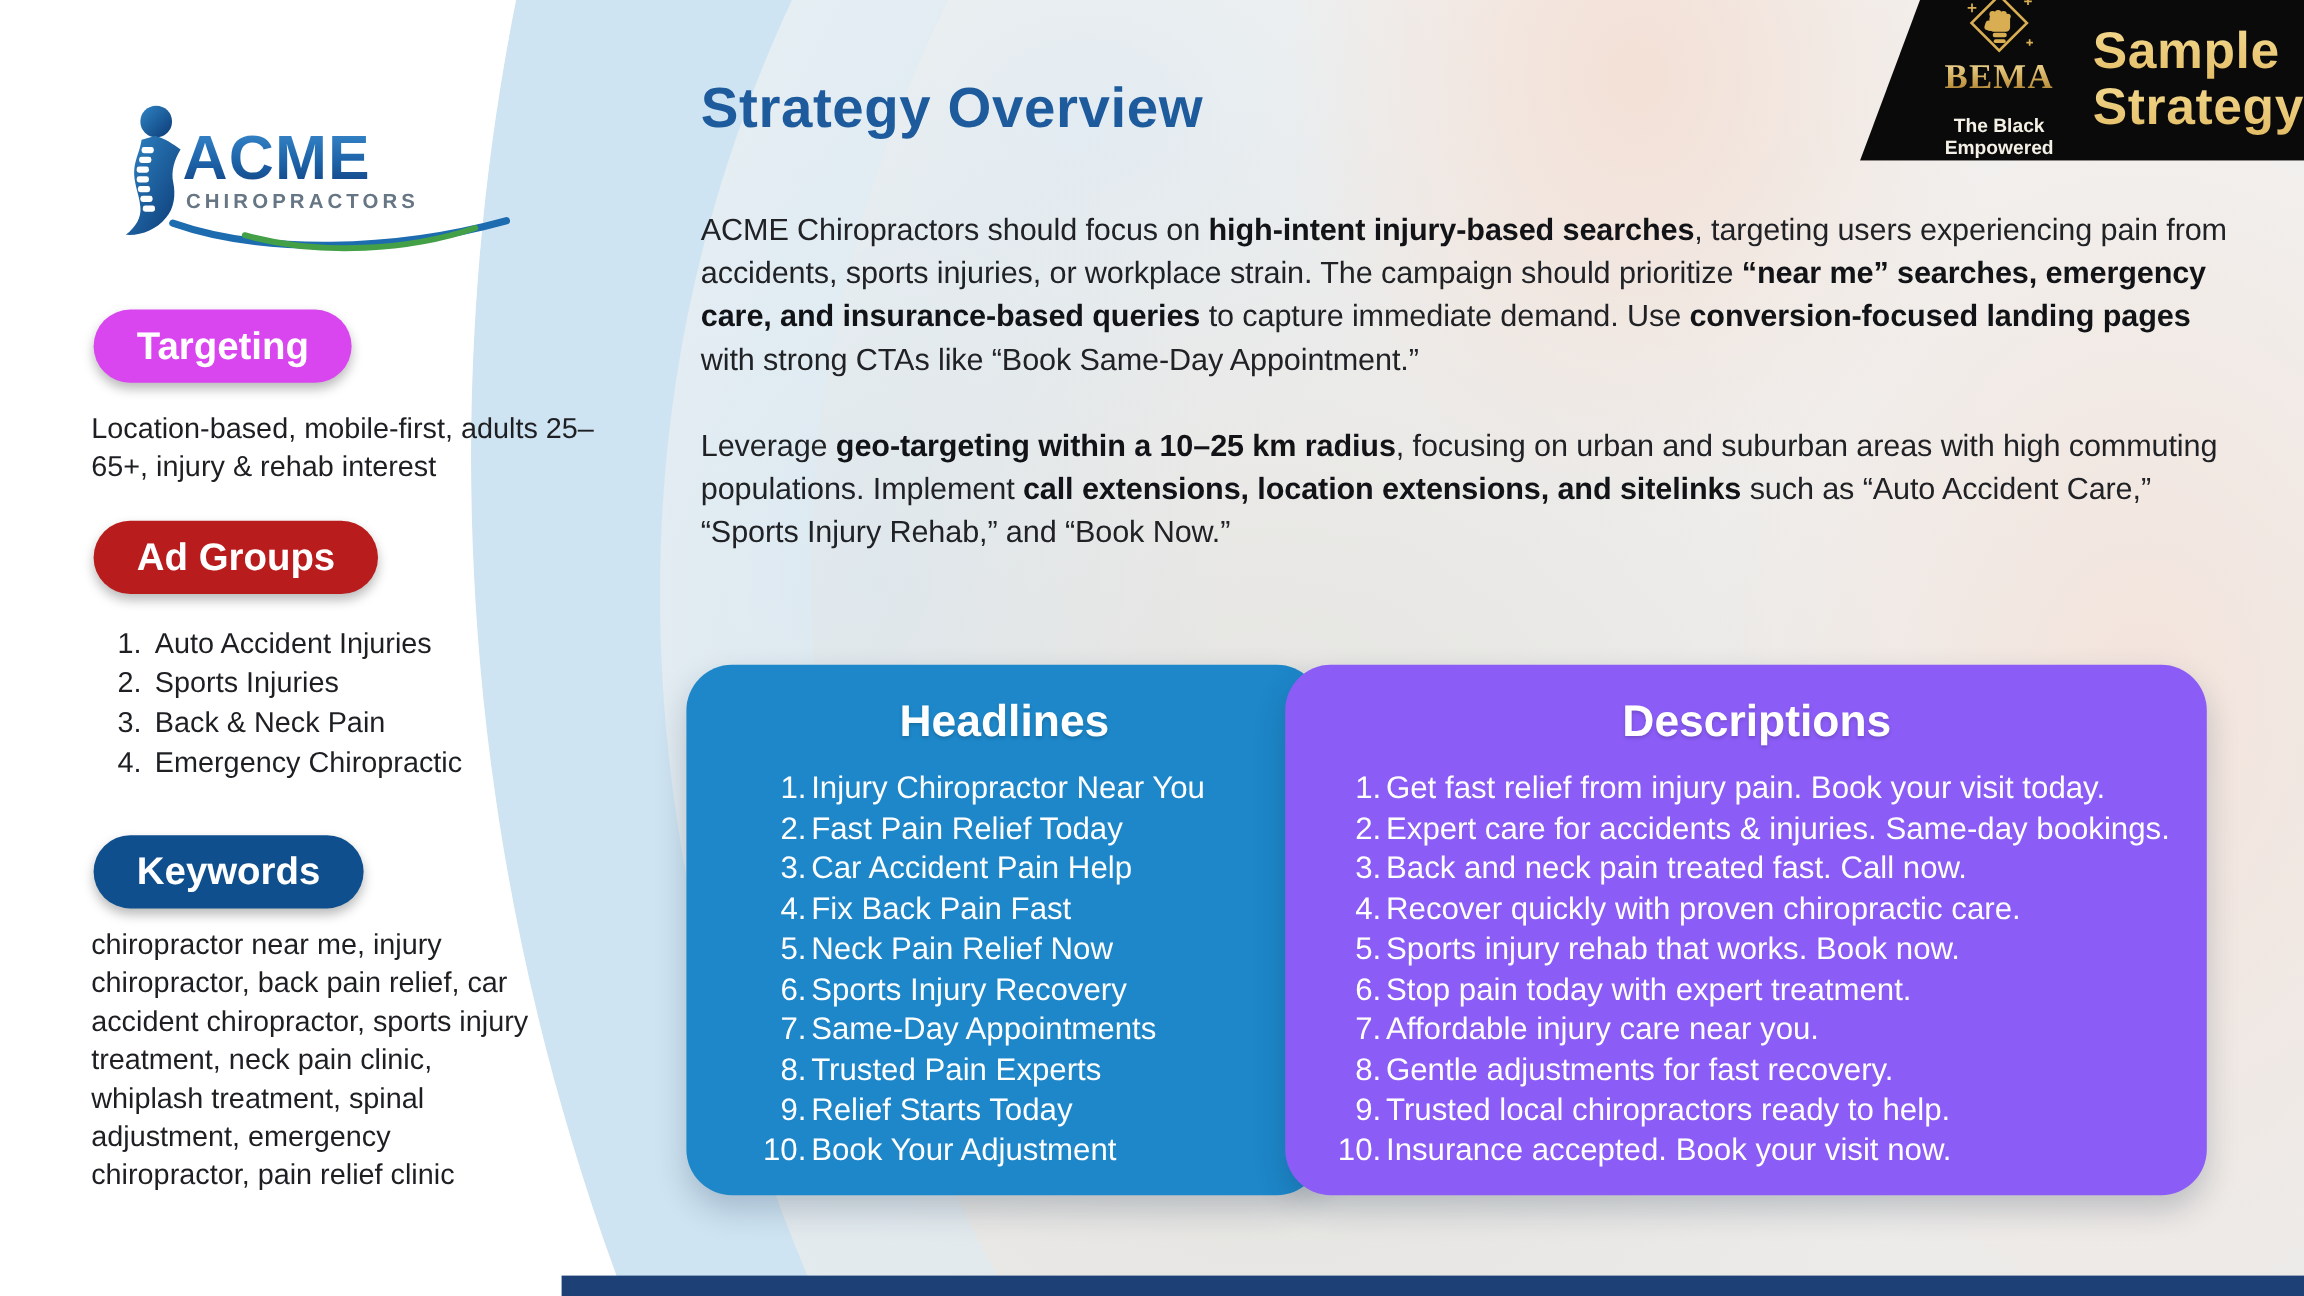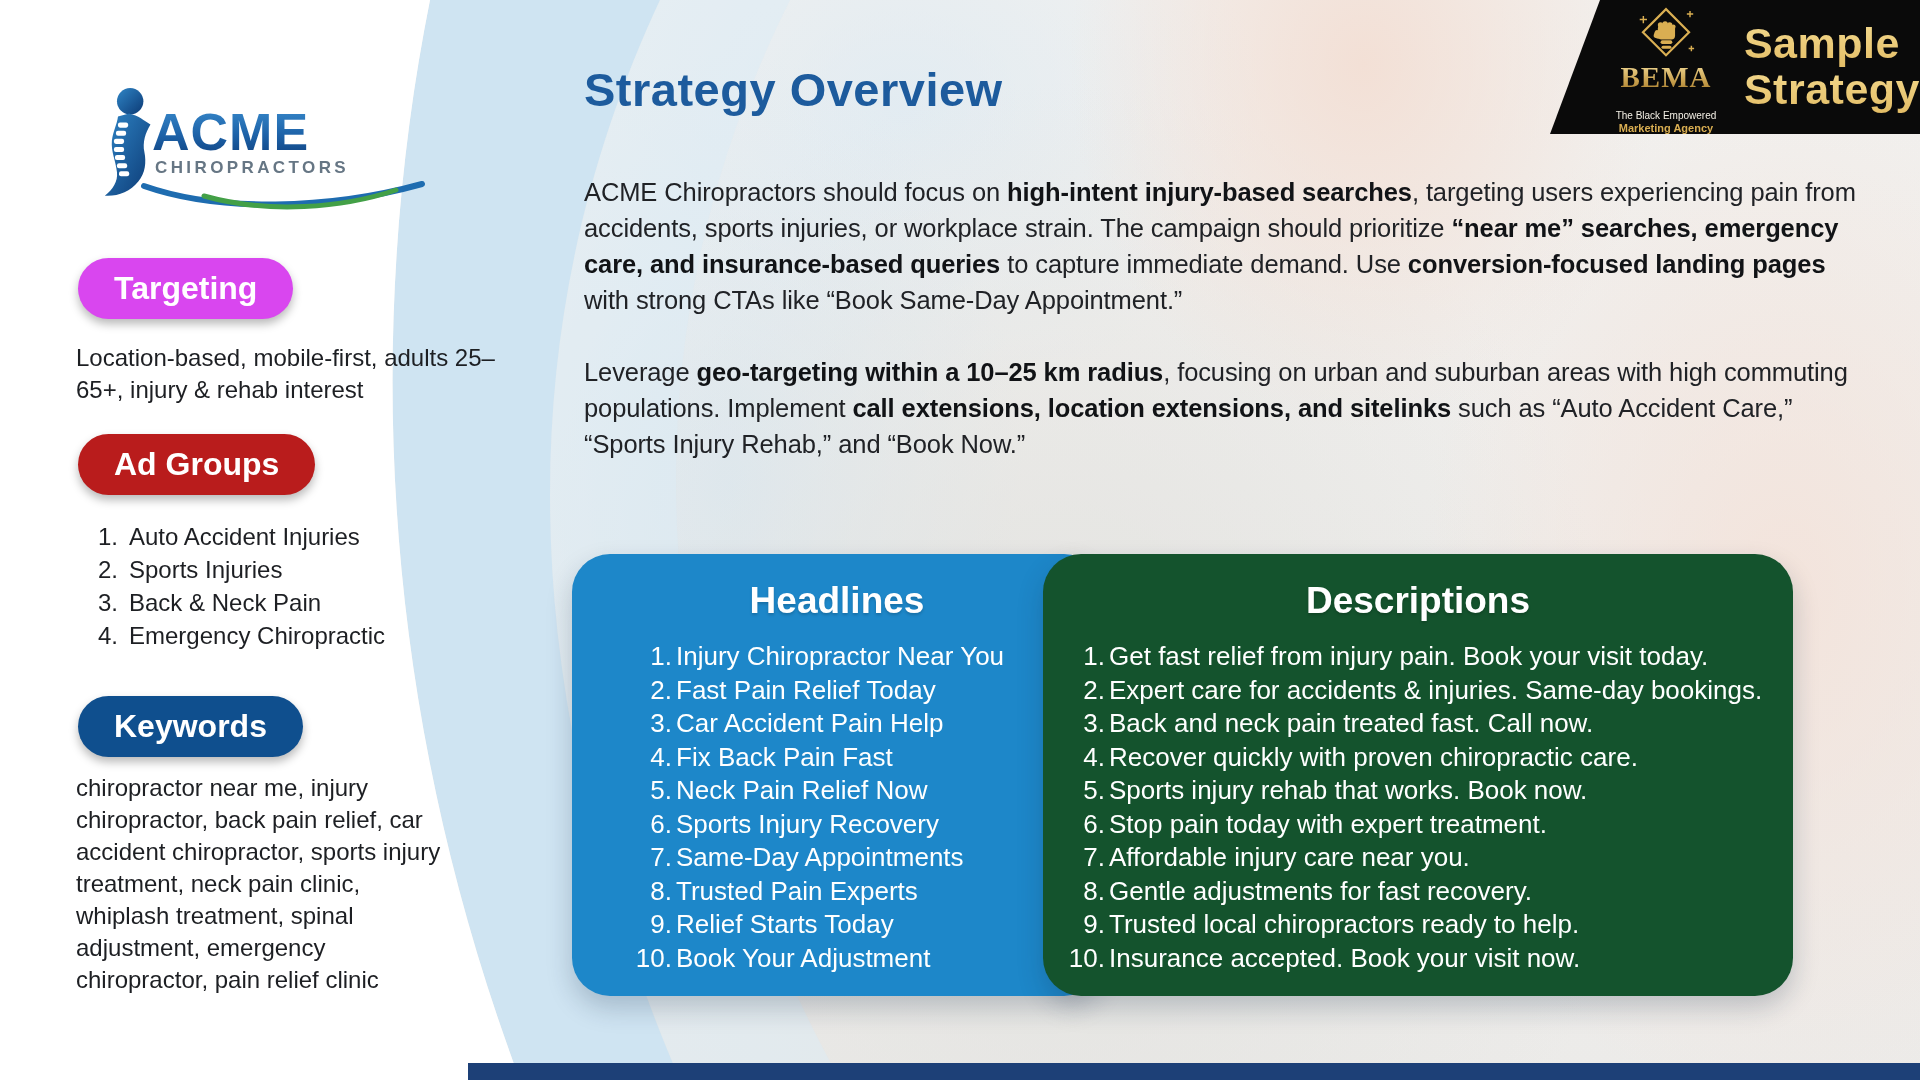--- a/index.html
+++ b/index.html
@@ -61,21 +61,21 @@
   .paragraphs p{
     margin:0 0 36px 0;font-size:25.5px;line-height:36px;color:#202226;letter-spacing:-.1px;
   }
   .paragraphs b{font-weight:bold;color:#111316;}
   
   .panel{
     position:absolute;top:554px;border-radius:38px;color:#fff;
     box-shadow:0 12px 26px rgba(20,40,70,.22);
   }
   .panel-headlines{left:572px;width:530px;height:442px;background:#1d87c9;}
-  .panel-descriptions{left:1043px;width:750px;height:442px;background:#14532d;}
+  .panel-descriptions{left:1071px;width:750px;height:442px;background:#8b5cf6;padding-left:18px;}
   .panel-title{
     text-align:center;font-size:37px;font-weight:bold;margin-top:26px;
     text-shadow:0 2px 3px rgba(0,0,0,.18);
   }
   .panel-list{margin-top:18px;font-size:26px;line-height:33.5px;}
   .panel-list .li{display:flex;}
   .panel-list .num{text-align:right;margin-right:4px;}
   .panel-headlines .panel-list{padding-left:60px;}
   .panel-headlines .num{min-width:40px;}
   .panel-descriptions .panel-list{padding-left:22px;}
@@ -89,21 +89,21 @@
   }
   .bema{width:148px;margin-left:52px;text-align:center;}
   .bema-art{width:64px;height:58px;display:block;margin:4px auto 0 auto;}
   .bema-word{
     font-family:"Liberation Serif","DejaVu Serif",serif;
     font-size:29px;font-weight:bold;letter-spacing:1px;color:#d9ae52;
     background:linear-gradient(180deg,#f3dc9a 0%,#caa24f 60%,#a67c2e 100%);
     -webkit-background-clip:text;background-clip:text;-webkit-text-fill-color:transparent;
     line-height:1;
   }
-  .bema-tag1{font-size:10px;font-weight:normal;color:#f4f0e6;margin-top:18px;}
+  .bema-tag1{font-size:16px;font-weight:bold;color:#f4f0e6;margin-top:18px;}
   .bema-tag2{font-size:11px;font-weight:bold;color:#d9ae52;margin-top:1px;}
   .sample{margin-left:14px;line-height:1.06;}
   .sample div{
     font-size:43px;font-weight:bold;color:#eac878;letter-spacing:.5px;
     background:linear-gradient(180deg,#f3d98e 0%,#e3bd66 100%);
     -webkit-background-clip:text;background-clip:text;-webkit-text-fill-color:transparent;
   }
 </style>
 </head>
 <body>

